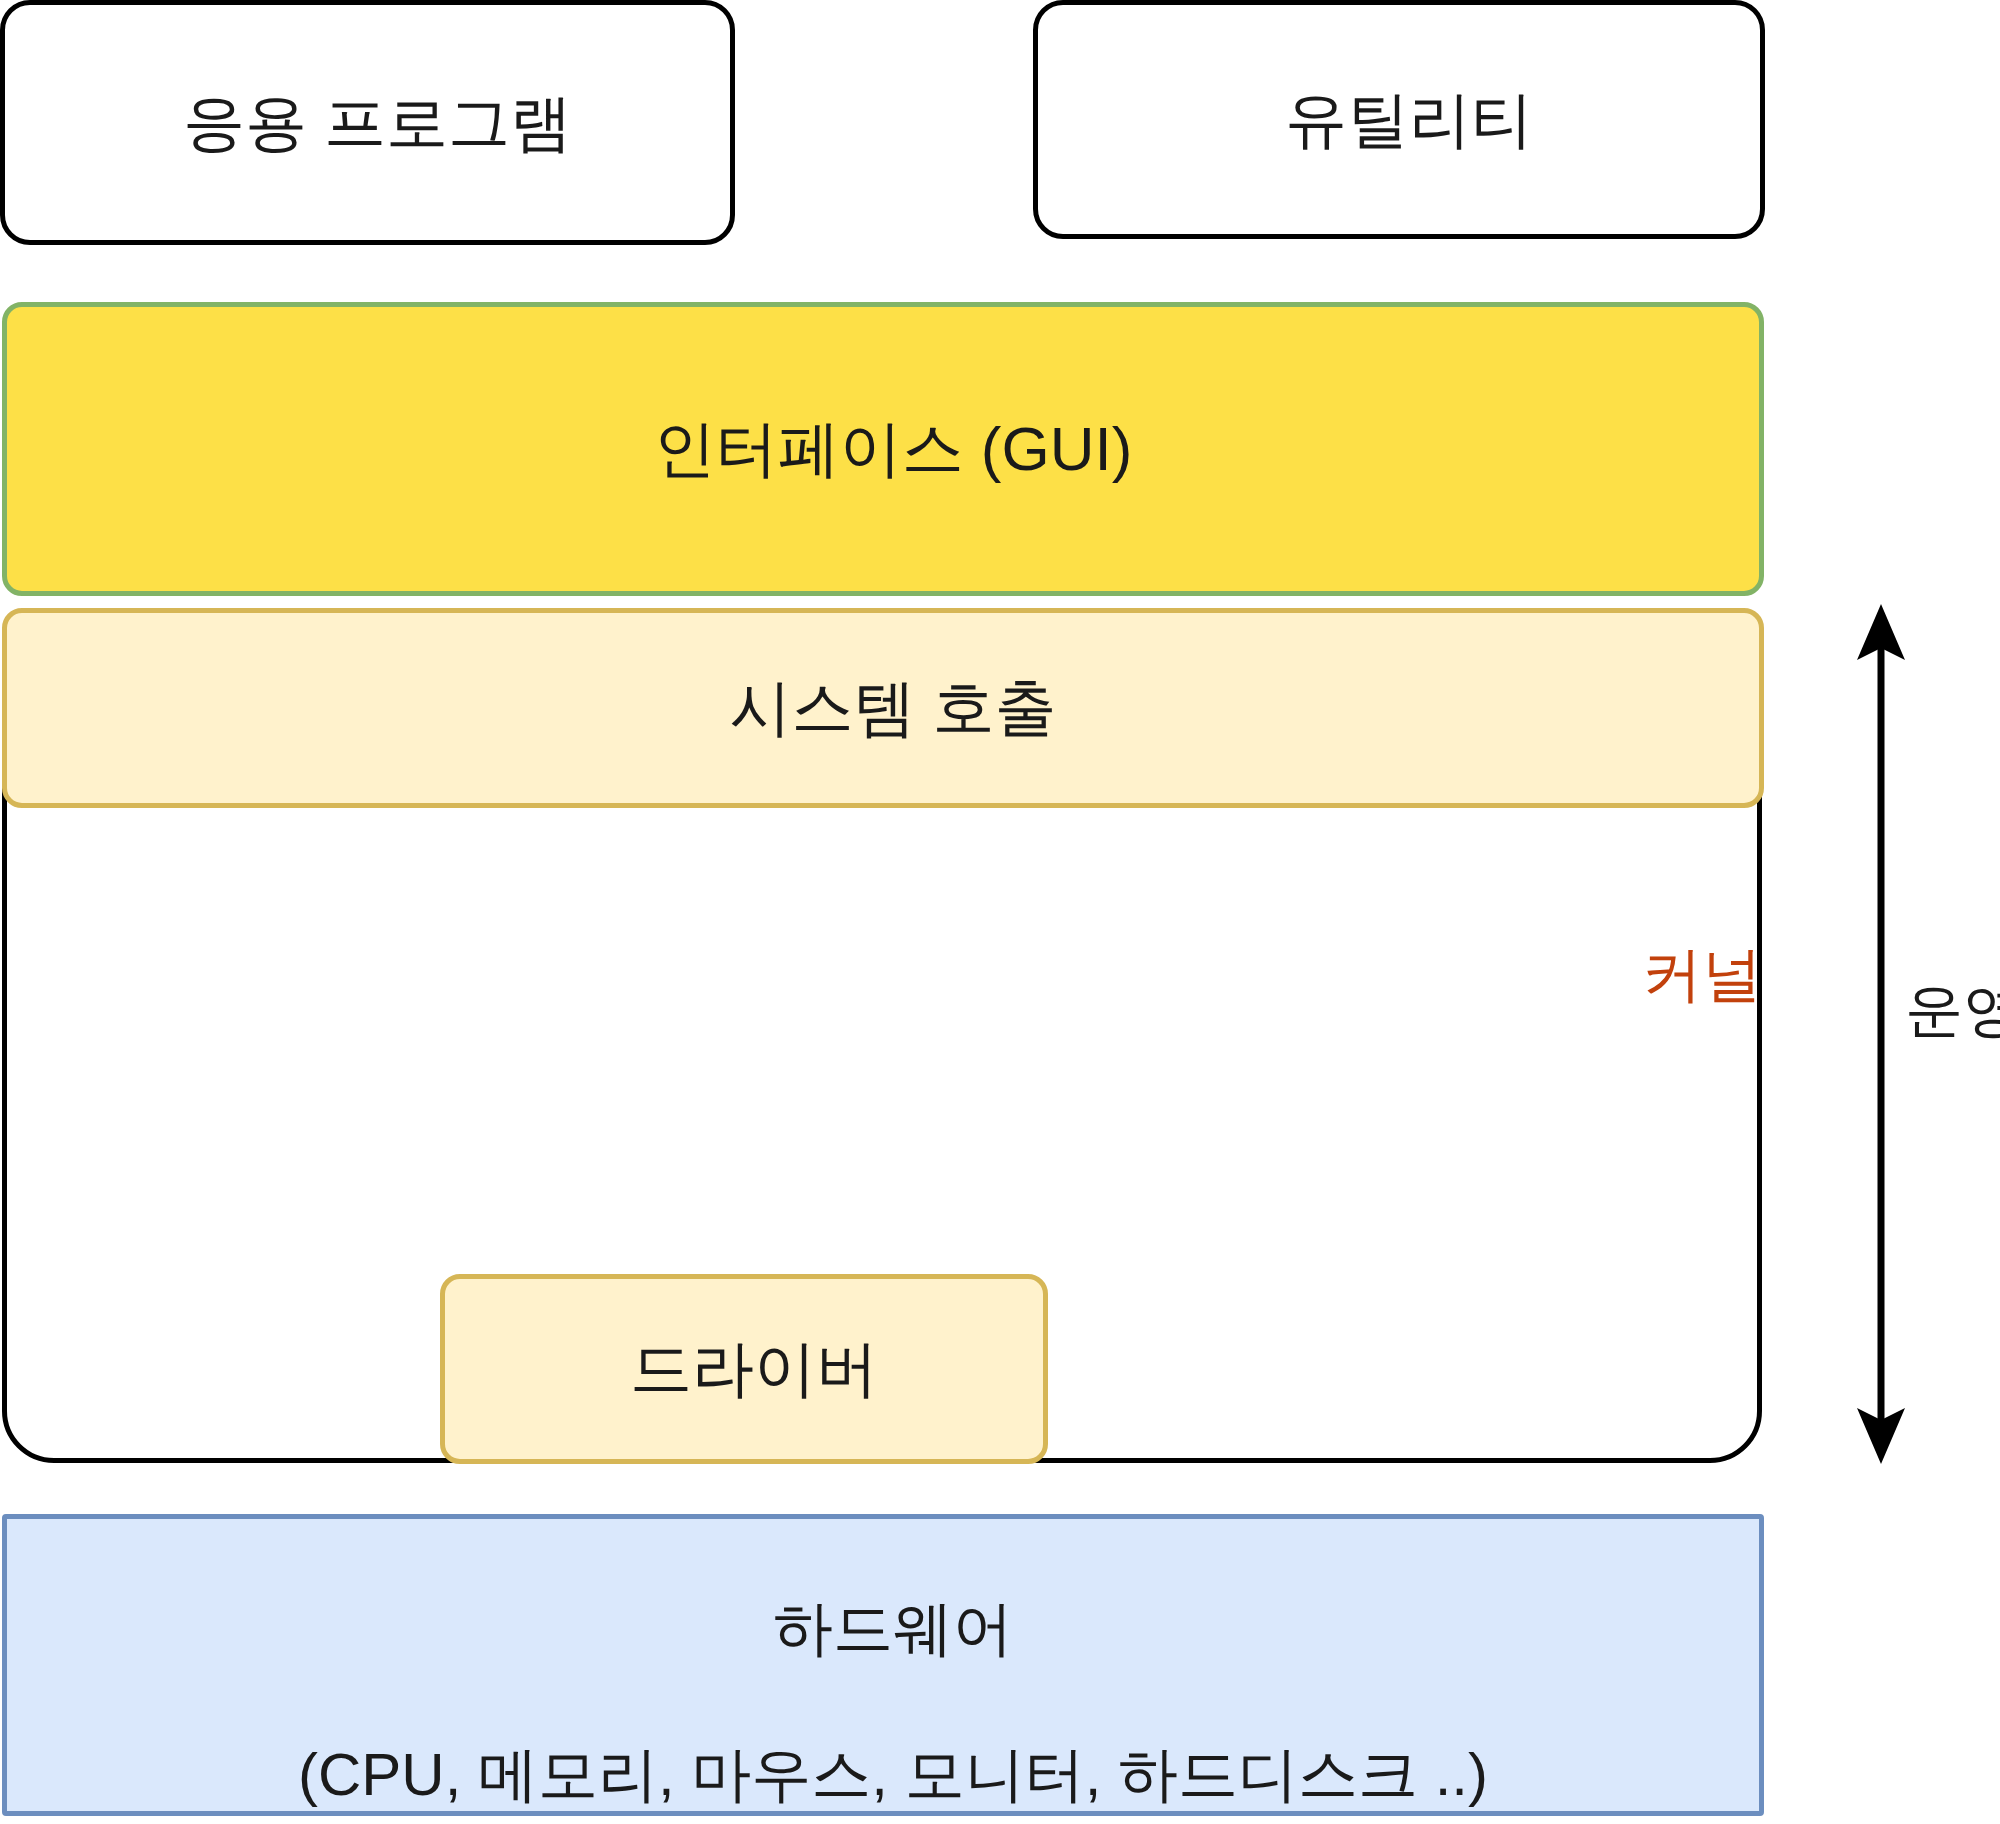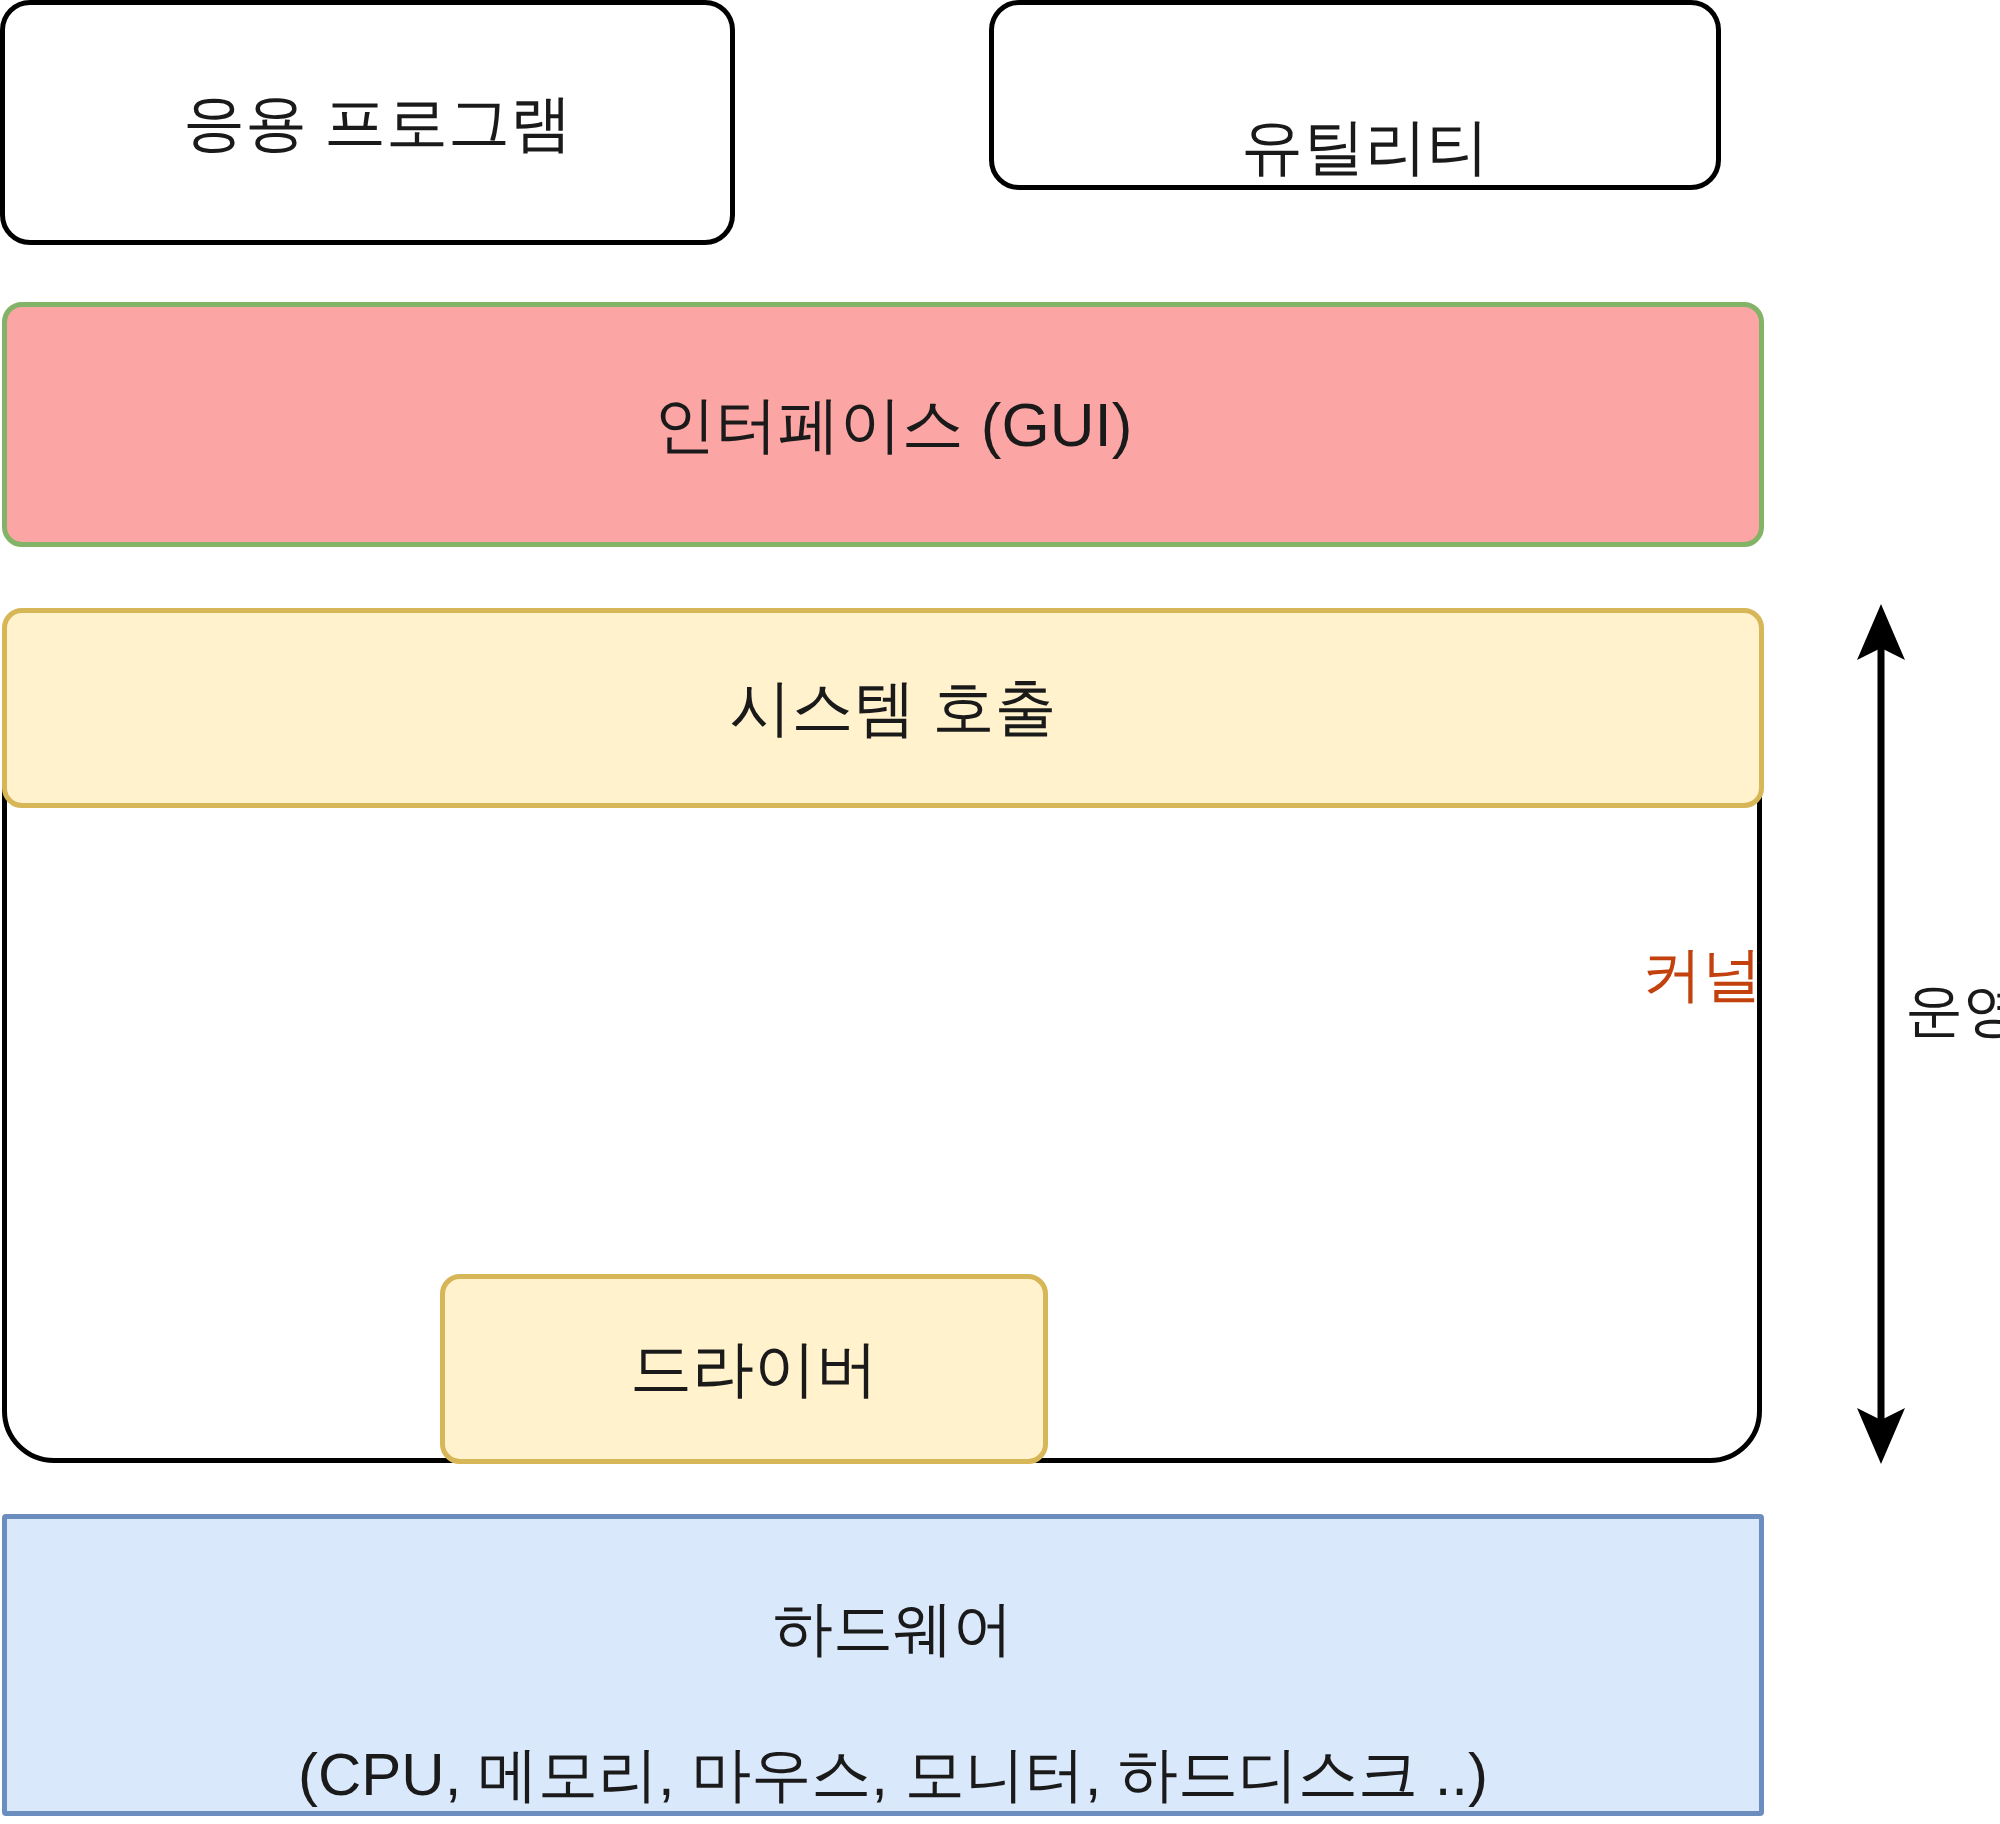--- a/index.html
+++ b/index.html
@@ -34,29 +34,29 @@
   }
 
   
   .app-box {
     background: #ffffff;
     border: 5px solid #000000;
     border-radius: 30px;
     font-size: 62px;
   }
   #app-program  { left: 0px;    top: 0px;  width: 735px;  height: 245px; }
-  #utility      { left: 989px; top: 0px;  width: 732px;  height: 190px; align-items: flex-end; }
+  #utility      { left: 1033px; top: 0px;  width: 732px;  height: 239px; }
 
   
   #interface-gui {
     left: 2px;
     top: 302px;
     width: 1762px;
-    height: 245px;
-    background: #fca5a5;
+    height: 294px;
+    background: #fde047;
     border: 5px solid #82b366;
     border-radius: 20px;
     font-size: 62px;
   }
 
   
   #kernel-container {
     position: absolute;
     left: 2px;
     top: 608px;

